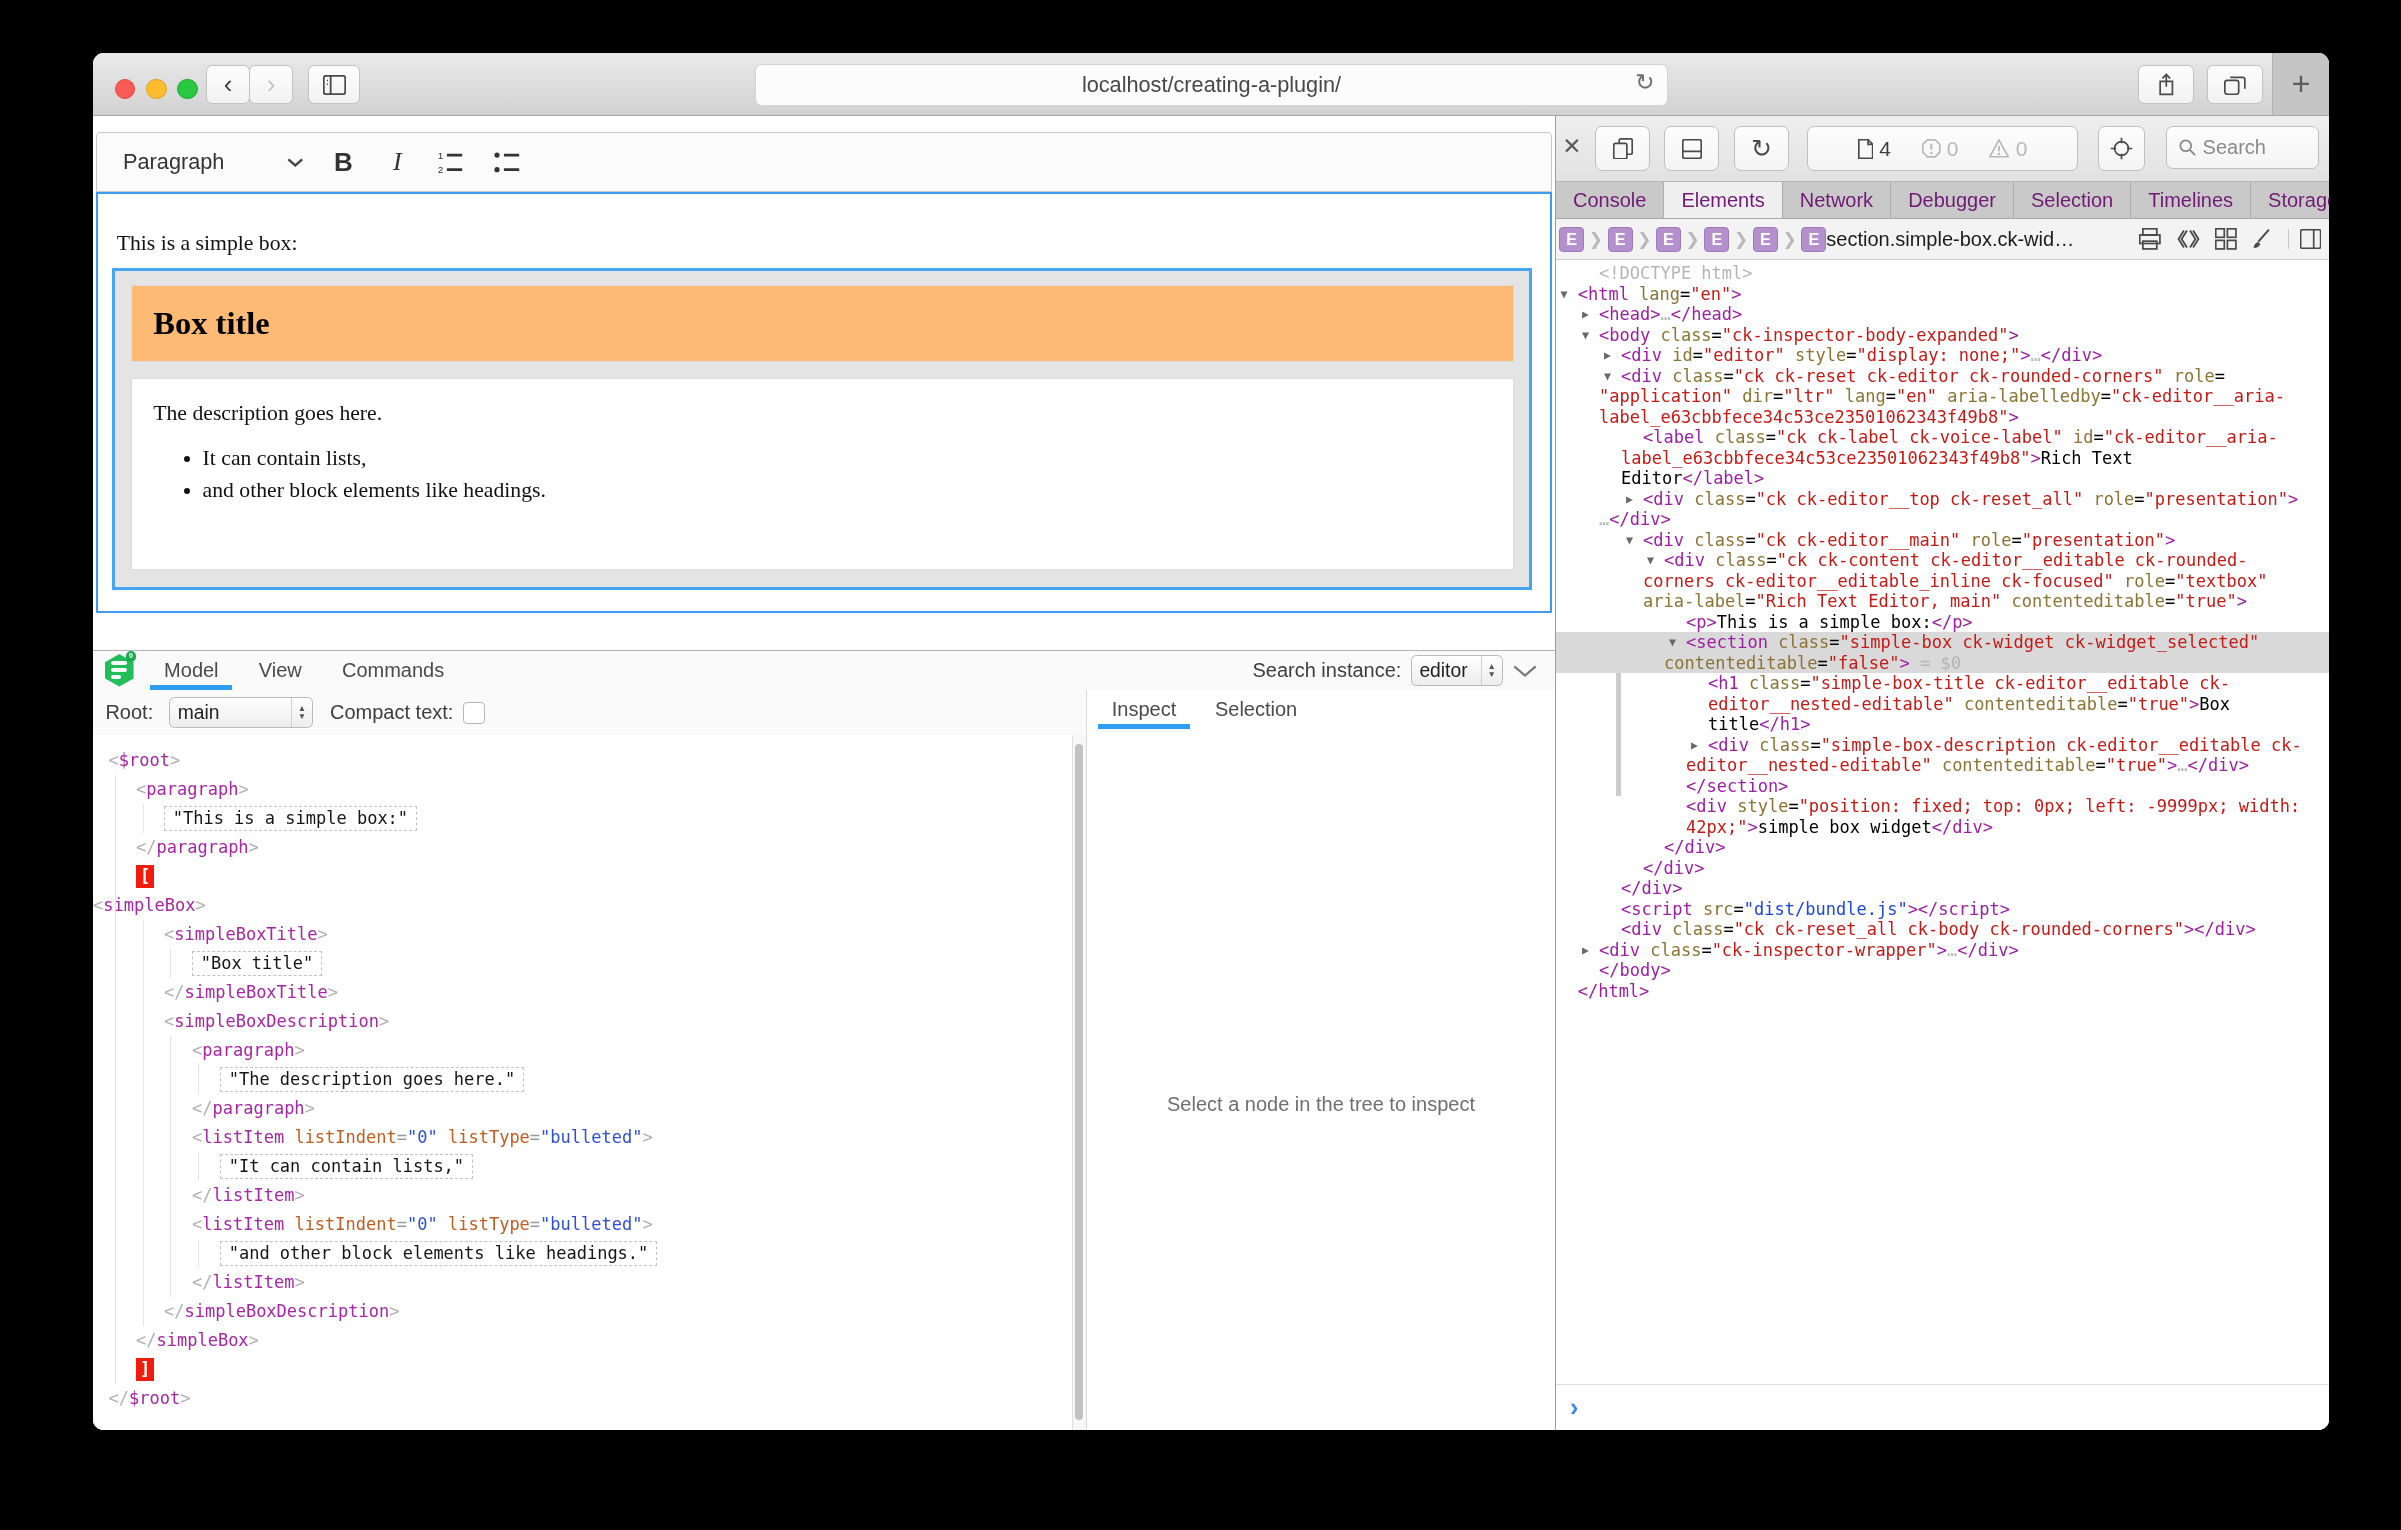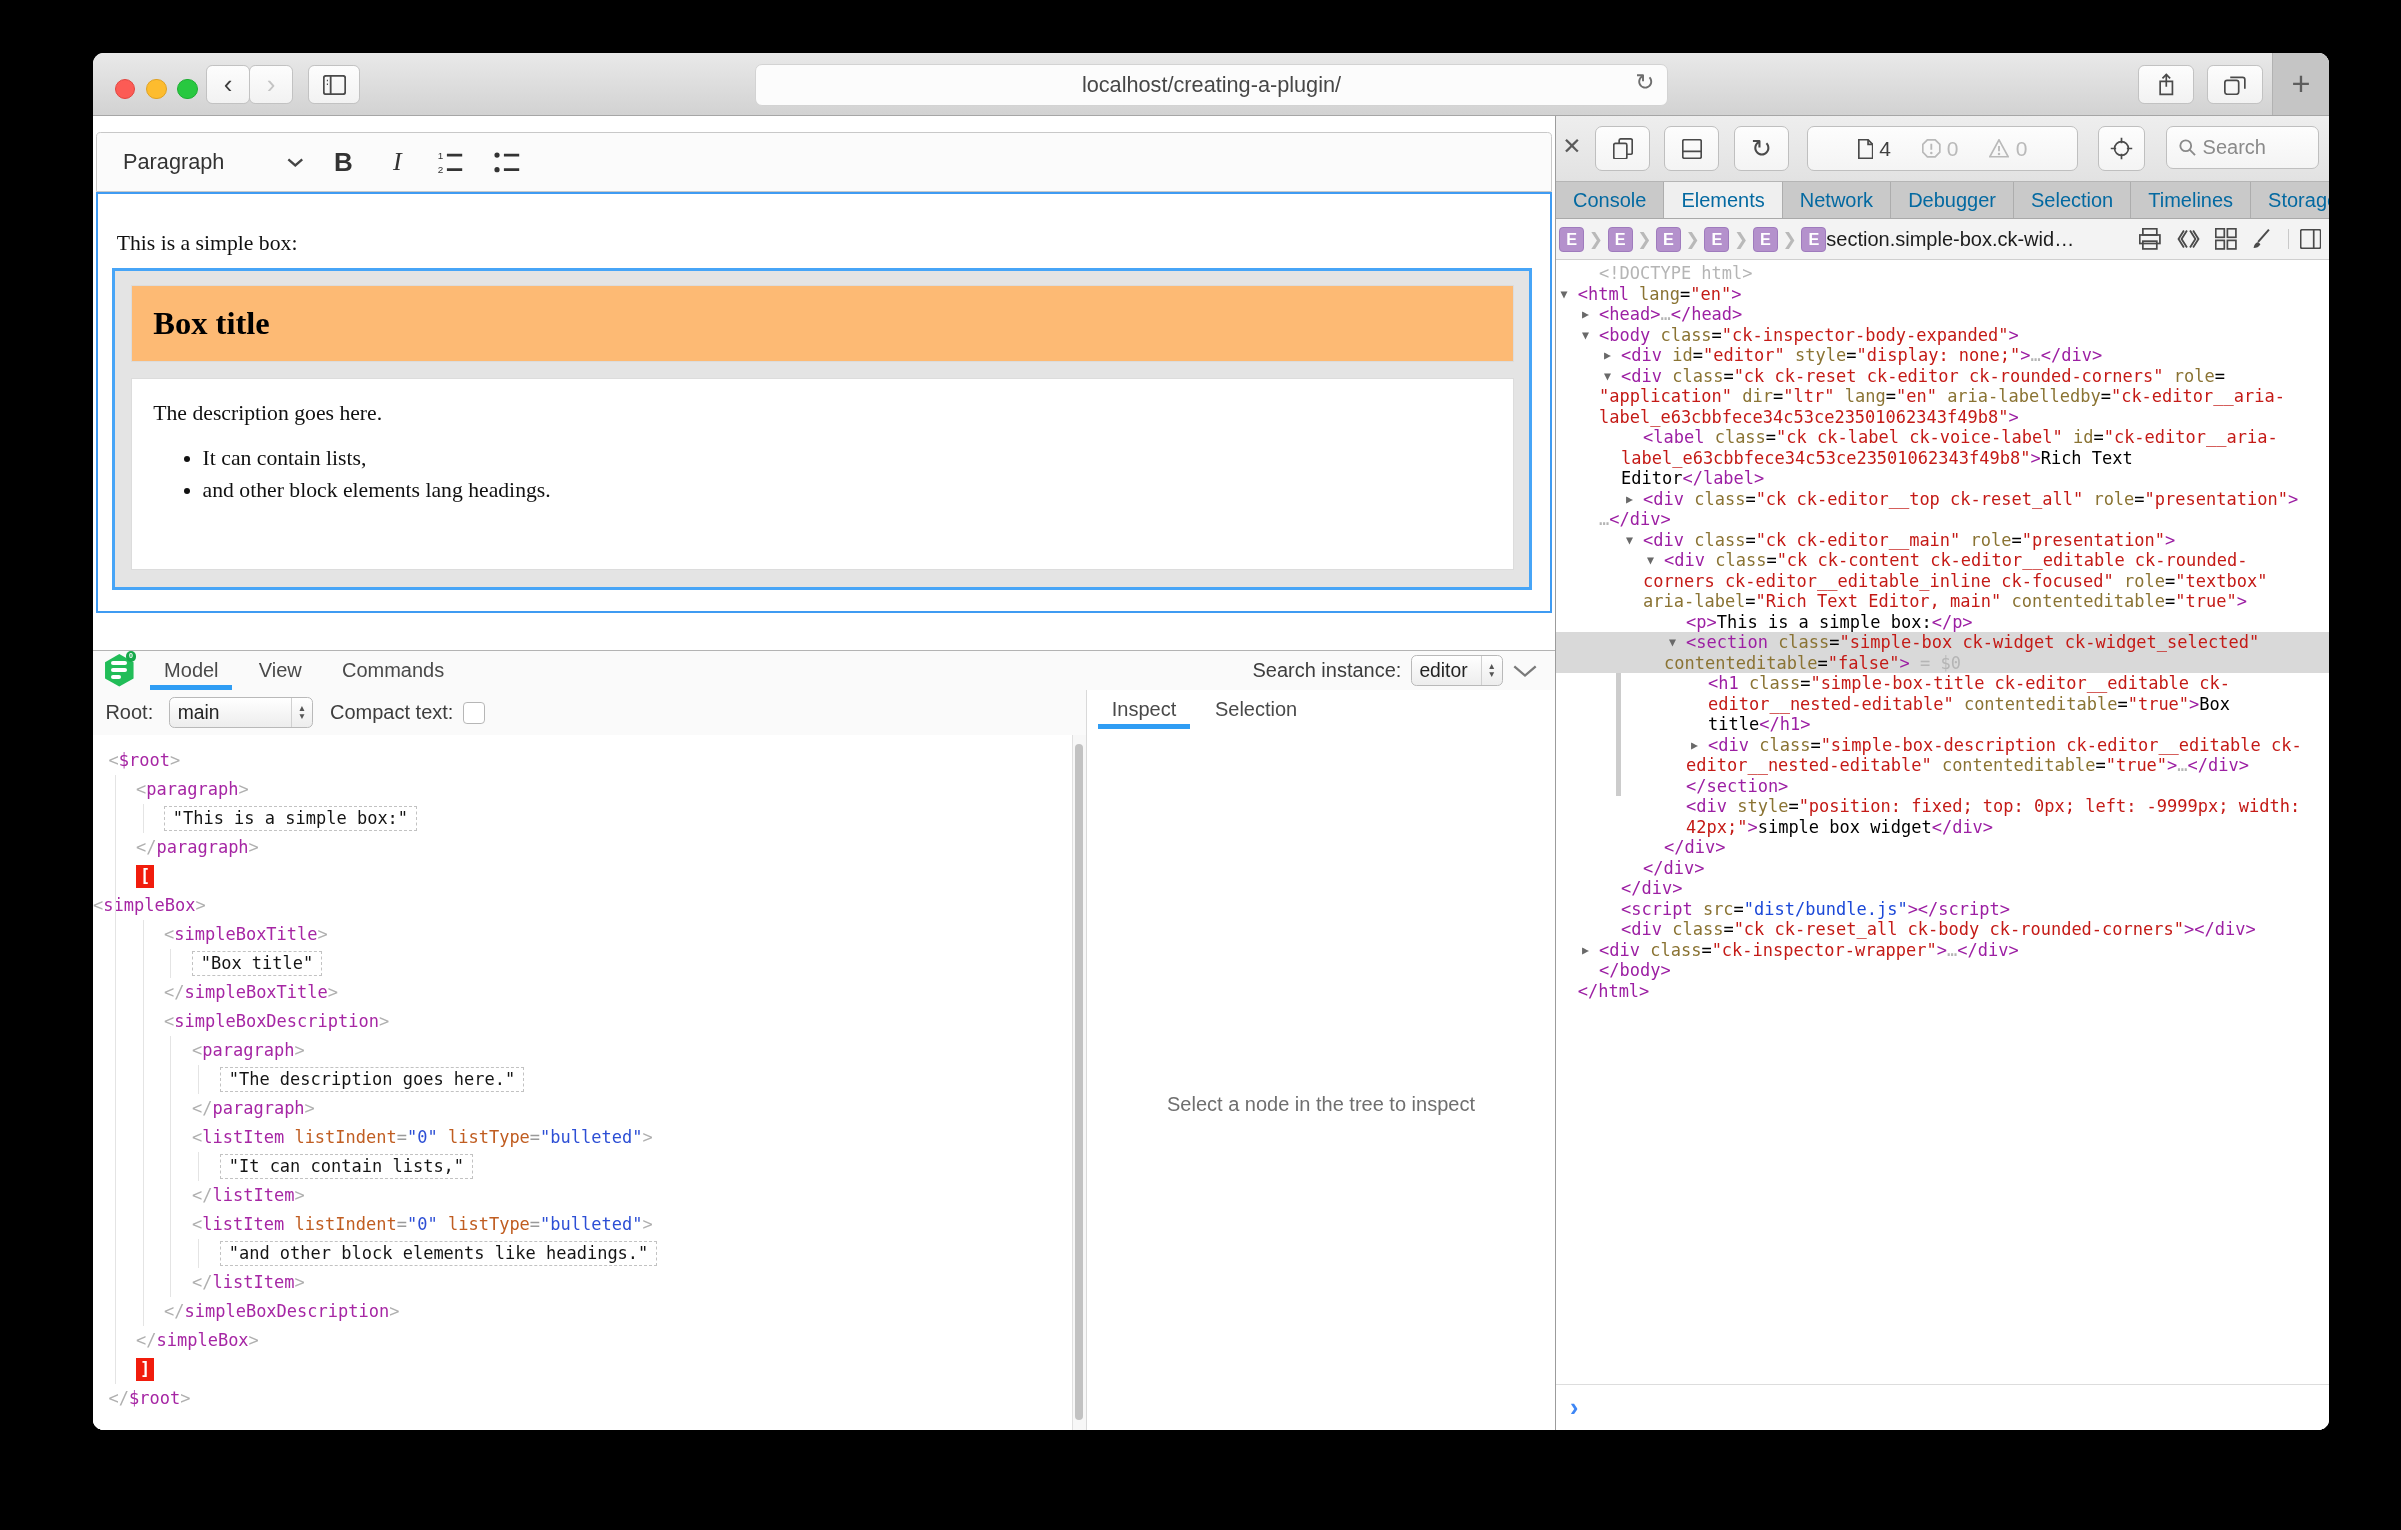--- a/index.html
+++ b/index.html
@@ -86,21 +86,21 @@
   .devtools{position:relative;width:774px;flex:0 0 774px;background:#fff;border-left:0.8px solid #9c9c9c;
             box-sizing:border-box;display:flex;flex-direction:column;}
   .dtoolbar{position:relative;height:65px;flex:0 0 65px;background:linear-gradient(#eee,#e2e2e2);border-bottom:0.8px solid #b5b5b5;}
   .dbtn{position:absolute;top:10px;height:43px;background:linear-gradient(#fdfdfd,#f4f4f4);
         border:0.8px solid #bfbfbf;border-radius:7px;display:flex;align-items:center;justify-content:center;}
   .xclose{position:absolute;left:6.2px;top:17px;font-size:23px;color:#5a5a5a;}
   .grpcell{display:flex;align-items:center;gap:6.2px;font-size:21px;color:#3f3f3f;padding:0 15.5px;}
   .grpcell.dim{color:#b9b9b9;}
   .searchtext{font-size:20px;color:#8a8a8a;margin-left:6.2px;}
   .dtabs{height:36px;flex:0 0 36px;background:#c9c9c9;display:flex;border-bottom:0.8px solid #a9a9a9;}
-  .dtab{position:relative;padding:0 17px;display:flex;align-items:center;font-size:20px;color:#0369a1;
+  .dtab{position:relative;padding:0 17px;display:flex;align-items:center;font-size:20px;color:#701a75;
         border-right:0.8px solid #adadad;}
   .dtab.active{background:#efefef;}
   .dcrumb{position:relative;height:40px;flex:0 0 40px;background:#f3f3f3;border-bottom:0.8px solid #cfcfcf;
           display:flex;align-items:center;padding-left:3.1px;}
   .crumbE{width:23px;height:23px;border-radius:3.9px;background:#b491cc;border:0.8px solid #9f7bbd;color:#fff;
           font-size:16.2px;font-weight:bold;display:flex;align-items:center;justify-content:center;flex:0 0 23px;}
   .crumbsep{color:#b9b9b9;font-size:17px;margin:0 4.6px;}
   .crumblabel{font-size:20px;color:#1c1c1c;margin-left:0;white-space:nowrap;}
   .crumbicons{position:absolute;right:7.7px;top:0;height:40px;display:flex;align-items:center;gap:15.5px;}
   .dcode{position:relative;flex:1;background:#fff;overflow:hidden;font-family:"DejaVu Sans Mono",monospace;
@@ -201,21 +201,21 @@
       <div class="ck-content">
         <p class="intro-p">This is a simple box:</p>
         <div class="widget">
           <div class="wtitle">
             <h1>Box title</h1>
           </div>
           <div class="wdesc">
             <p>The description goes here.</p>
             <ul id="bullets">
                   <li>It can contain lists,</li>
-                  <li>and other block elements lang headings.</li>
+                  <li>and other block elements like headings.</li>
                 </ul>
           </div>
         </div>
       </div>
 
       <div class="inspector">
         <div class="ihead">
           <div class="cklogo">
             <i style="top:7px;width:15.5px;"></i>
                 <i style="top:14px;width:15.5px;"></i>

